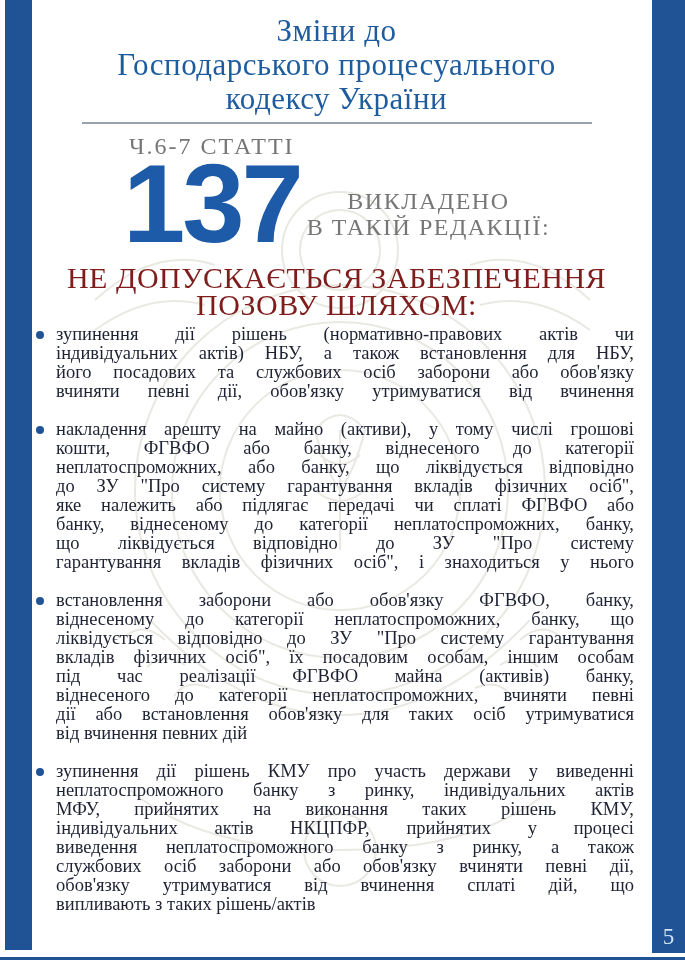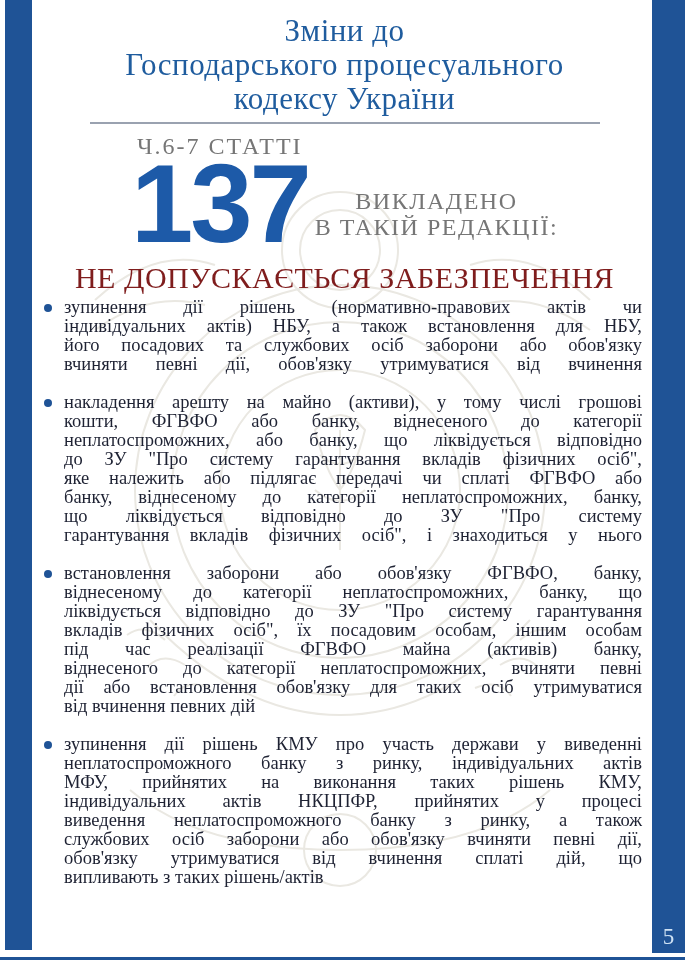--- a/index.html
+++ b/index.html
@@ -13,21 +13,21 @@
   .bar-right{position:absolute;right:0;top:0;width:33px;height:953px;background:#1f5396;}
   .bottom-line{position:absolute;left:0;bottom:0;width:685px;height:3px;background:#1f5396;}
   .page-number{
     position:absolute;left:0;bottom:5px;width:100%;text-align:center;
     color:#cfe2f4;font-size:23px;line-height:23px;
   }
   
   .watermark{position:absolute;left:0;top:0;width:685px;height:960px;z-index:0;pointer-events:none;}
   
   .content{
-    position:absolute;left:40px;top:0;width:620px;height:836px;
+    position:absolute;left:32px;top:0;width:620px;height:836px;
     padding:14px 14px 0 3px;box-sizing:border-box;z-index:1;
   }
   .title{
     text-align:center;color:#1f5c9e;font-size:31px;line-height:34px;
     letter-spacing:0.5px;
   }
   .divider{height:2px;background:#9aa2b0;width:510px;margin:6px auto 0 auto;}
   
   .article-row{display:flex;justify-content:center;align-items:flex-end;margin-top:8px;}
   .article-col{display:flex;flex-direction:column;align-items:center;}
@@ -100,20 +100,21 @@
       <div class="article-number">137</div>
     </div>
     <div class="article-caption">
       <div>ВИКЛАДЕНО</div>
       <div>В ТАКІЙ РЕДАКЦІЇ:</div>
     </div>
   </div>
 
   <div class="heading">
     <div>НЕ ДОПУСКАЄТЬСЯ ЗАБЕЗПЕЧЕННЯ</div>
+    <div>ПОЗОВУ ШЛЯХОМ:</div>
   </div>
 
   <div class="bullets">
 
     <div class="bullet">
       <span class="dot"></span>
       <div class="btext">
         <div class="jline">зупинення дії рішень (нормативно-правових актів чи</div>
         <div class="jline">індивідуальних актів) НБУ, а також встановлення для НБУ,</div>
         <div class="jline">його посадових та службових осіб заборони або обов'язку</div>

